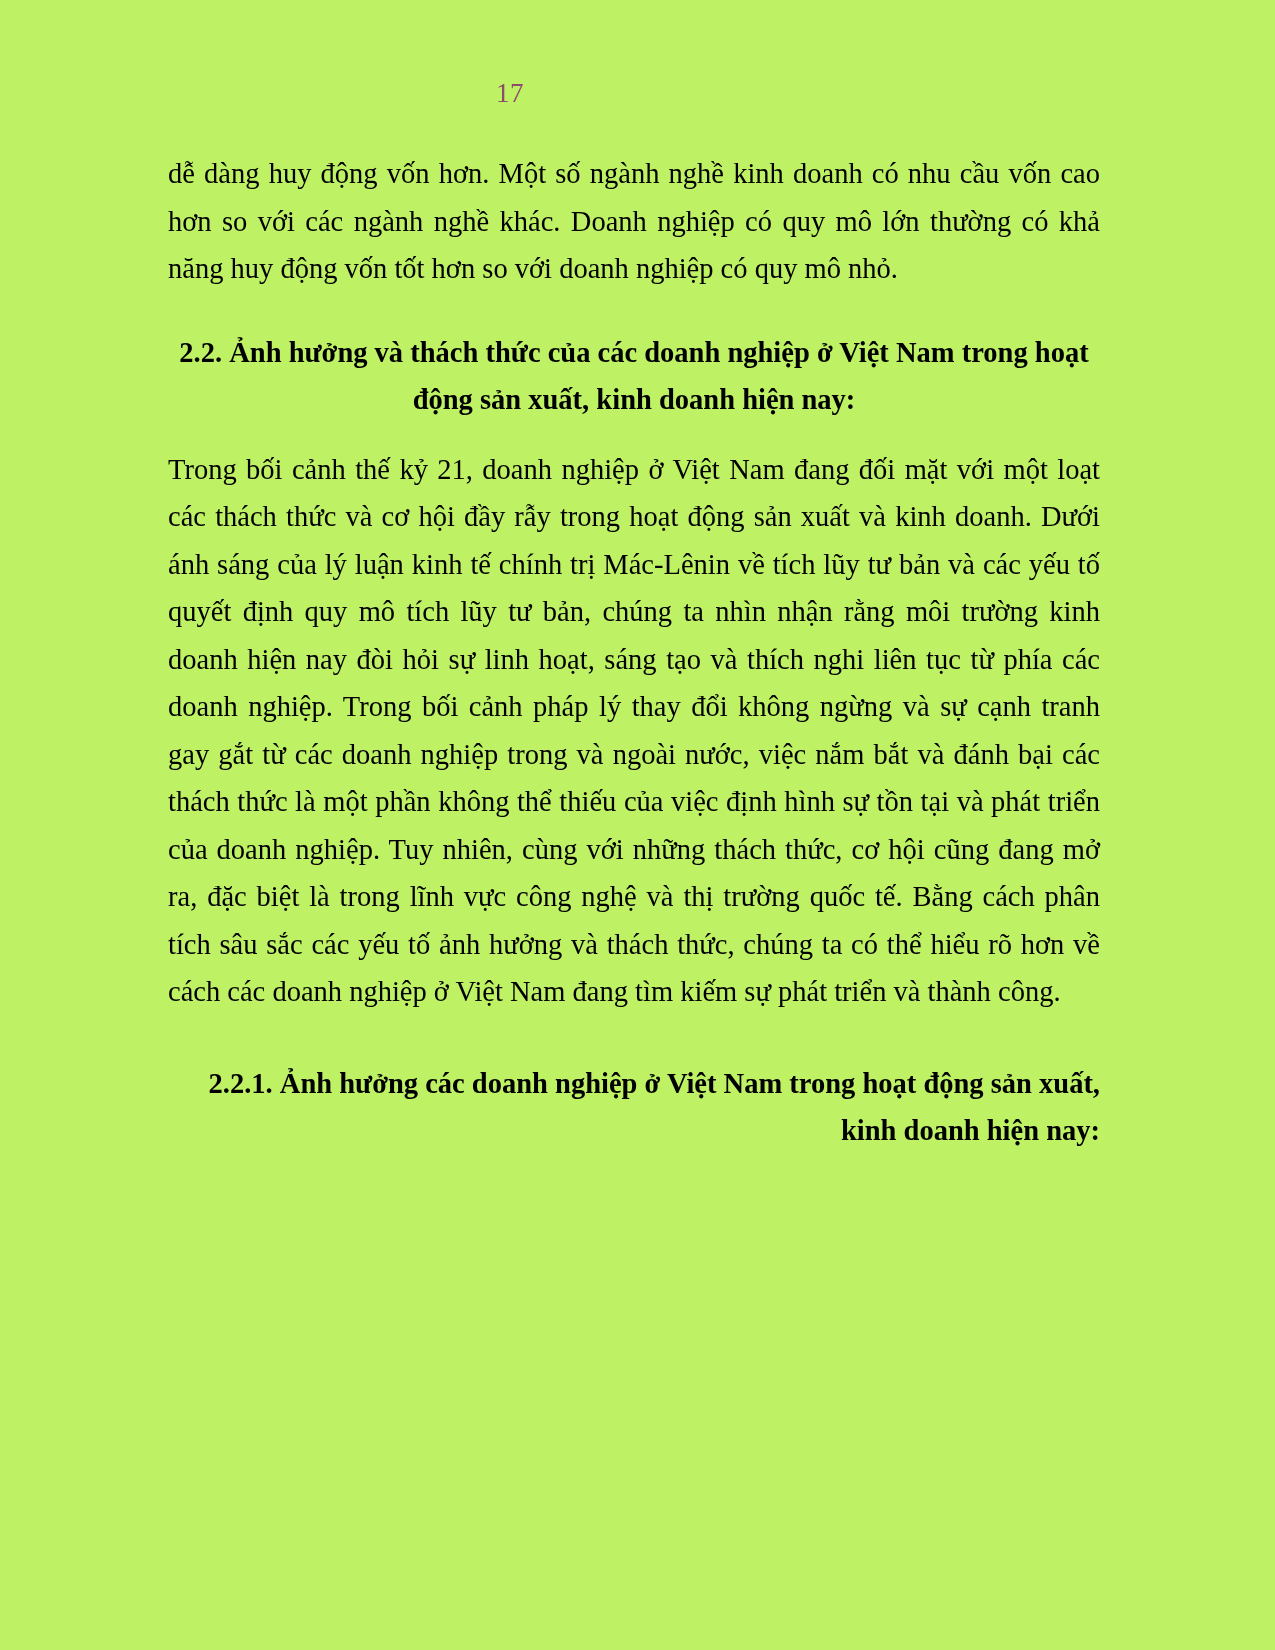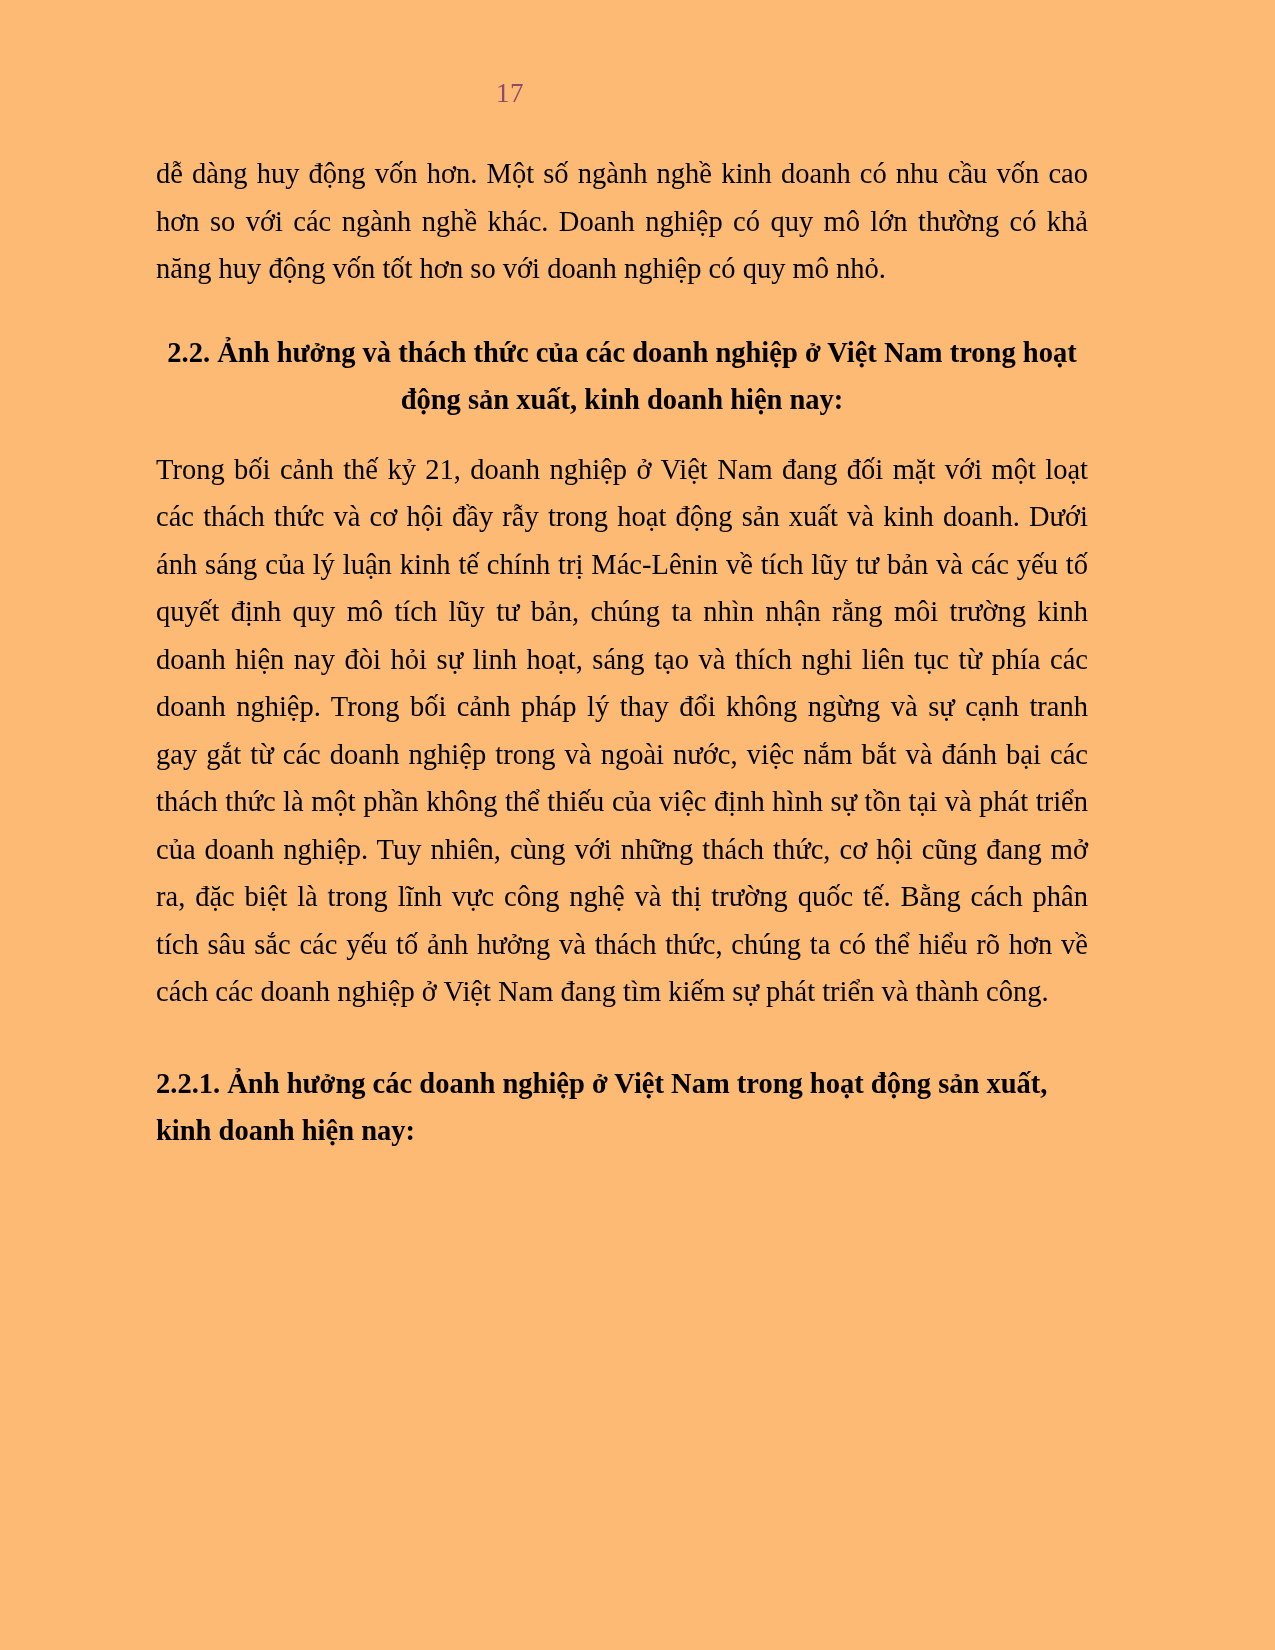--- a/index.html
+++ b/index.html
@@ -4,40 +4,40 @@
 <style>
   html, body {
     margin: 0;
     padding: 0;
     background: #ffffff;
   }
   .page {
     position: relative;
     width: 1275px;
     height: 1650px;
-    background: #fdba74;
+    background: #bef264;
     font-family: "Liberation Serif", "DejaVu Serif", serif;
     overflow: hidden;
     box-sizing: border-box;
   }
   .page-number {
     position: absolute;
     top: 78px;
     left: 0;
     width: 1020px;
     text-align: center;
     font-size: 27px;
     color: #8e4a6b;
     font-family: "Liberation Serif", "DejaVu Serif", serif;
     letter-spacing: 0.5px;
   }
   .content {
     position: absolute;
     top: 150px;
-    left: 156px;
+    left: 168px;
     width: 932px;
   }
   p.body-par {
     margin: 0 0 28px 0;
     font-size: 28.5px;
     line-height: 47.5px;
     text-align: justify;
     text-justify: inter-word;
     color: #000000;
     hyphens: none;
@@ -51,21 +51,21 @@
     line-height: 47.5px;
     font-weight: bold;
     text-align: center;
     color: #000000;
   }
   h3.subheading {
     margin: 44px 0 0 0;
     font-size: 28.5px;
     line-height: 47.5px;
     font-weight: bold;
-    text-align: left;
+    text-align: right;
     color: #000000;
   }
   .blk-1 { margin-top: 0; }
 </style>
 </head>
 <body>
 
 <div class="page">
 
   <div class="page-number">17</div>

